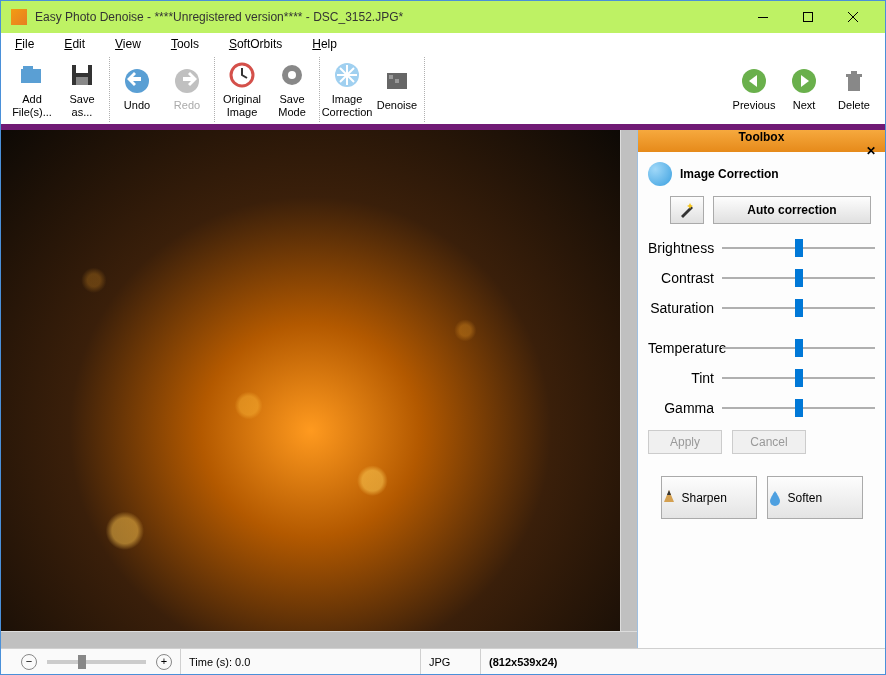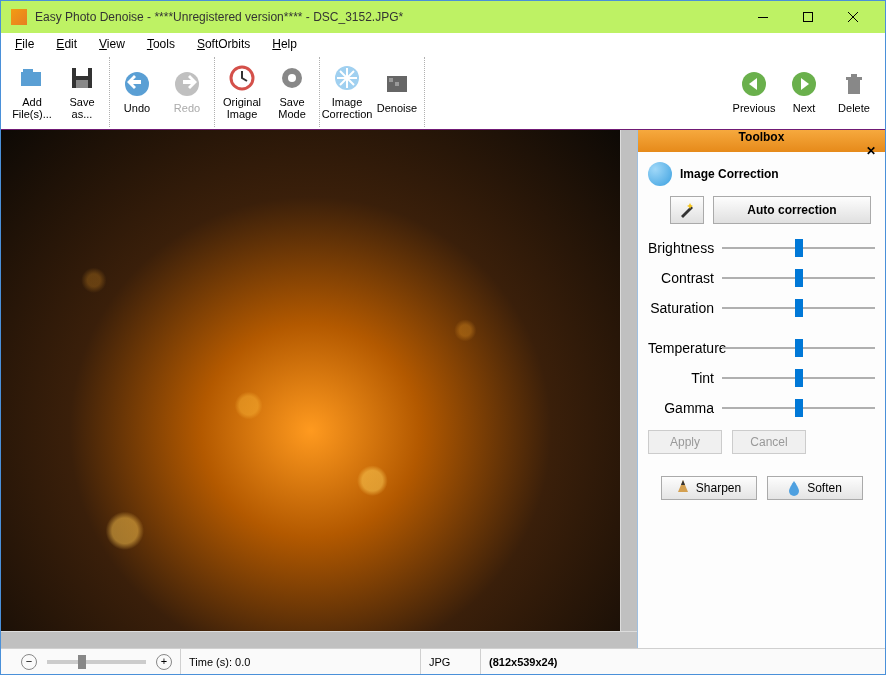--- a/index.html
+++ b/index.html
@@ -1,24 +1,24 @@
 <!DOCTYPE html>
 <html><head>
 <meta charset="utf-8">
 <style>
 * { box-sizing: border-box; margin: 0; padding: 0; font-family: "Segoe UI", Tahoma, sans-serif; font-size: 12px; }
 body { width: 886px; height: 675px; background: #fff; display: flex; flex-direction: column; border: 1px solid #4a90d9; }
 .titlebar { height: 30px; background: #bef264; display: flex; align-items: center; padding: 16px 10px; }
 .titlebar .app-icon { width: 16px; height: 16px; background: linear-gradient(135deg,#f39c12,#e67e22); margin-right: 8px; }
 .titlebar .title { flex: 1; color: #333; }
 .titlebar .win-btn { width: 45px; height: 28px; display: flex; align-items: center; justify-content: center; }
-.menubar { height: 22px; display: flex; align-items: center; padding: 0 10px; gap: 14px; }
+.menubar { height: 22px; display: flex; align-items: center; padding: 0 10px; gap: 22px; }
 .menubar .menu-item { padding: 2px 4px; cursor: default; }
 .menubar .menu-item u { text-decoration: underline; }
-.toolbar { height: 75px; display: flex; padding: 2px 4px; border-bottom: 1px solid #701a75; }
+.toolbar { height: 75px; display: flex; padding: 2px 4px; border-bottom: 6px solid #701a75; }
 .toolbar .group { display: flex; border-right: 1px dotted #b0b0b0; padding: 0 2px; }
 .toolbar .group.right { margin-left: auto; border-right: none; }
 .toolbar .tool-btn { width: 50px; display: flex; flex-direction: column; align-items: center; justify-content: center; gap: 4px; text-align: center; cursor: default; padding: 4px 2px; }
 .toolbar .tool-btn .icon { width: 28px; height: 28px; display: flex; align-items: center; justify-content: center; }
 .toolbar .tool-btn span.label { font-size: 11px; line-height: 1.1; }
 .workspace { flex: 1; display: flex; min-height: 0; }
 .canvas-area { flex: 1; display: flex; flex-direction: column; min-width: 0; }
 .canvas { flex: 1; background: radial-gradient(ellipse at 50% 60%, #ff9a1f 0%, #b35900 25%, #3a1f0a 55%, #0d0905 100%); position: relative; overflow: hidden; }
 .canvas::before { content:""; position:absolute; inset:0; background:
   radial-gradient(circle at 20% 80%, rgba(255,200,80,.5) 0 2%, transparent 3%),
@@ -43,21 +43,21 @@
 .auto-row .auto-btn { flex:1; height:28px; background: linear-gradient(#fdfdfd,#e0e0e0); border:1px solid #aaa; text-align:center; line-height:26px; }
 .slider-row { display:flex; align-items:center; margin-bottom: 10px; }
 .slider-row label { width: 74px; text-align: right; padding-right: 8px; font-size: 14px; }
 .slider-row .slider { flex:1; height: 20px; position: relative; }
 .slider-row .slider .track { position:absolute; left:0; right:0; top:50%; height:2px; background:#b0b0b0; transform:translateY(-50%); }
 .slider-row .slider .thumb { position:absolute; top:50%; left:50%; width:8px; height:18px; background:#0078d7; transform:translate(-50%,-50%); }
 .slider-gap { height: 10px; }
 .apply-row { display:flex; gap:10px; margin:12px 0 22px; }
 .apply-row button { width: 74px; height: 24px; background:#f0f0f0; border:1px solid #ccc; color:#999; }
 .sharp-row { display:flex; gap:10px; justify-content:center; }
-.sharp-row .big-btn { width: 96px; height: 24px; background: linear-gradient(#fdfdfd,#e4e4e4); border:1px solid #aaa; display:flex; align-items:center; justify-content:center; gap:6px; }
+.sharp-row .big-btn { width: 96px; height: 43px; background: linear-gradient(#fdfdfd,#e4e4e4); border:1px solid #aaa; display:flex; align-items:center; gap:6px; }
 .statusbar { height: 26px; border-top: 1px solid #d0d0d0; display:flex; align-items:center; background:#fafafa; }
 .statusbar .cell { border-right: 1px solid #d0d0d0; height:100%; display:flex; align-items:center; padding: 0 8px; font-size: 11px; }
 .statusbar .zoom { width: 180px; gap:6px; padding-left: 20px; }
 .statusbar .zoom .circle { width:16px; height:16px; border:1px solid #888; border-radius:50%; display:flex; align-items:center; justify-content:center; font-size:11px; line-height:1; }
 .statusbar .zoom .zslider { flex:1; height:4px; background:#ccc; position:relative; margin:0 4px; }
 .statusbar .zoom .zslider .zthumb { position:absolute; top:50%; left:35%; width:8px; height:14px; background:#888; transform:translate(-50%,-50%); }
 .statusbar .time { width: 240px; }
 .statusbar .fmt { width: 60px; }
 .statusbar .dim { flex:1; border-right:none;font-weight:bold; }
 svg { display:block; }

